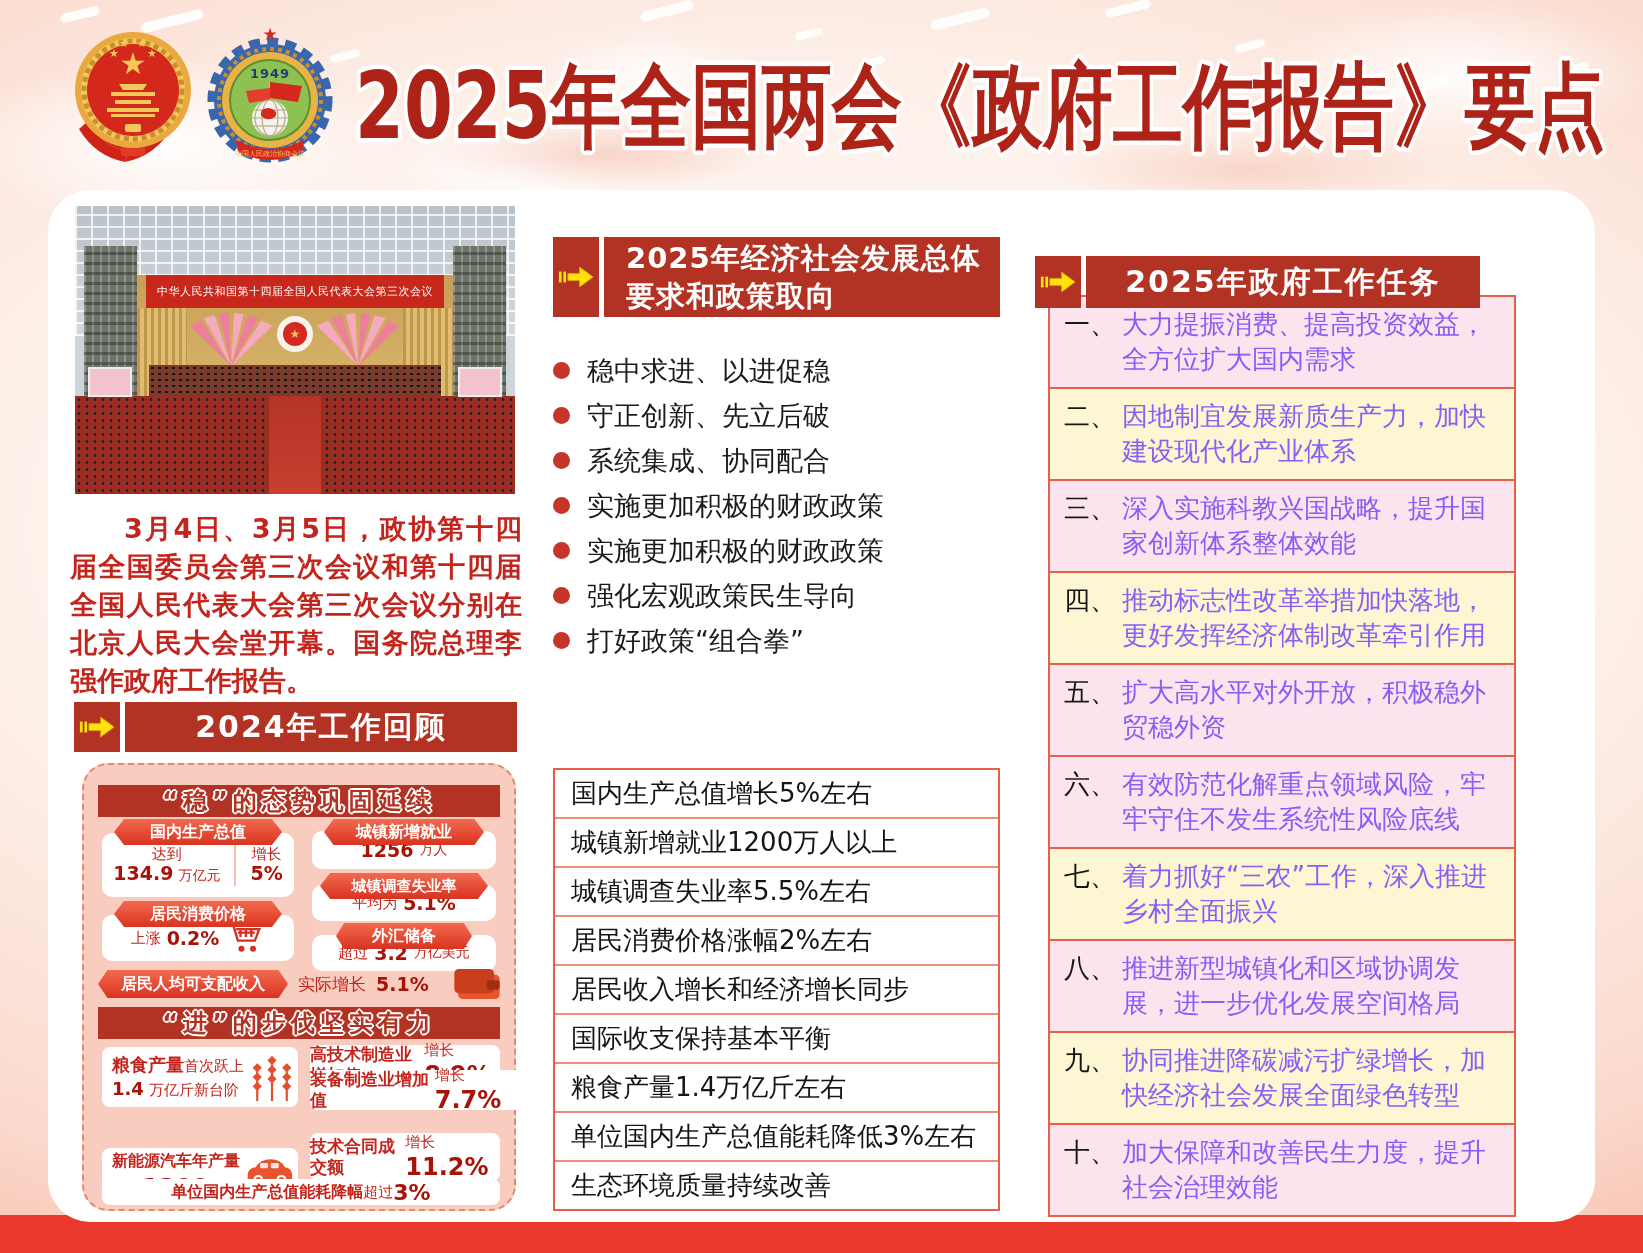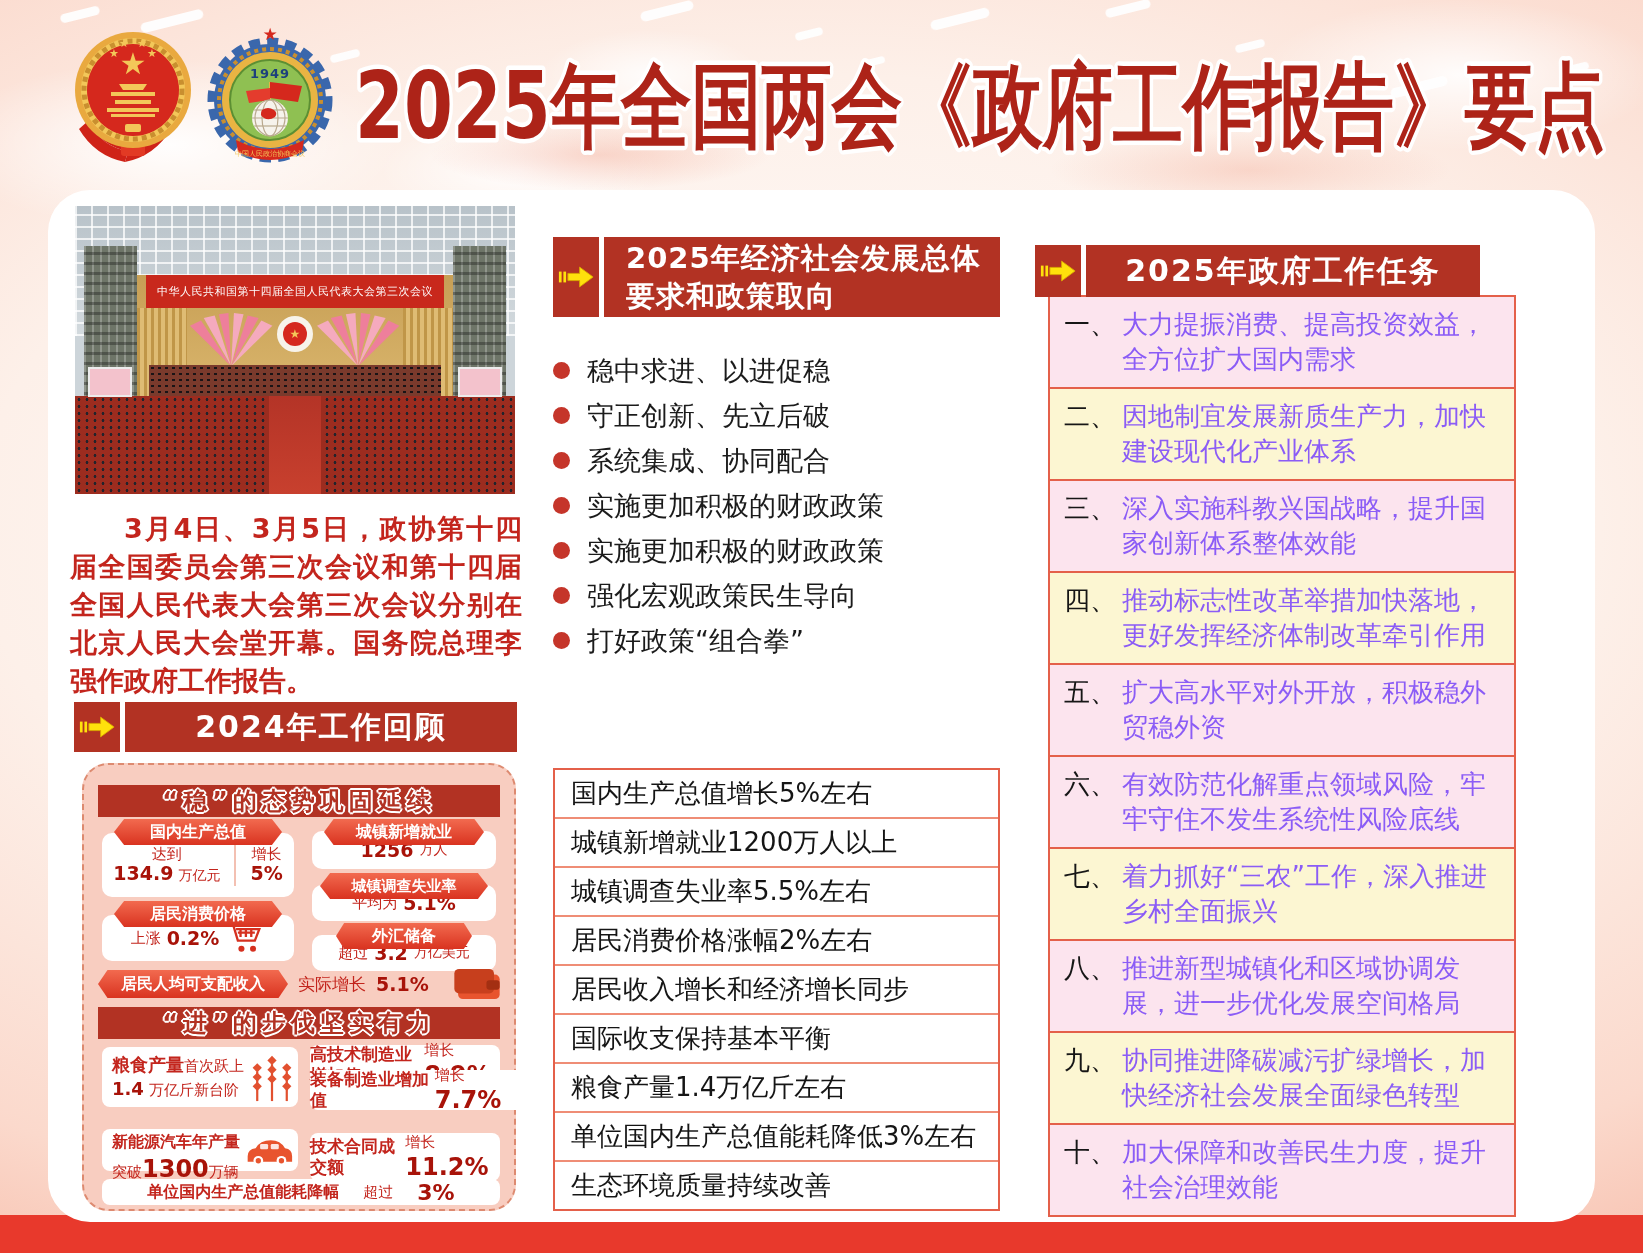--- a/index.html
+++ b/index.html
@@ -317,40 +317,40 @@
     <div class="pcard pc-c" style="left:226px;top:280px;width:190px;height:40px;">
       <b class="plabel" style="font-size:17px">高技术制造业增加值</b>
       <div><span class="vp2">增长</span> <b class="vn2" style="font-size:24px">8.9%</b></div>
     </div>
 
     <div class="pcard pc-c" style="left:226px;top:305px;width:218px;height:40px;">
       <b class="plabel" style="font-size:17px">装备制造业增加值</b>
       <div><span class="vp2">增长</span> <b class="vn2" style="font-size:24px">7.7%</b></div>
     </div>
 
-    <div class="pcard pc-l" style="left:18px;top:364px;width:196px;height:42px;padding:2px 10px;">
+    <div class="pcard pc-l" style="left:18px;top:383px;width:196px;height:42px;padding:2px 10px;">
       <div><b class="plabel" style="font-size:16px">新能源汽车年产量</b></div>
       <div><span class="vp2">突破</span><b class="vn2" style="font-size:24px">1300</b><span class="vp2">万辆</span></div>
       <svg class="pic" style="right:4px;top:6px" width="50" height="32" viewBox="0 0 56 36">
         <path fill="#e8542e" d="M4 24q0-8 9-9 5-9 17-9 11 0 16 9 8 1 8 9v6H4z"></path>
         <circle cx="16" cy="29" r="5.5" fill="#fff"></circle>
           <circle cx="16" cy="29" r="3" fill="#e8542e"></circle>
         <circle cx="42" cy="29" r="5.5" fill="#fff"></circle>
           <circle cx="42" cy="29" r="3" fill="#e8542e"></circle>
         <rect x="18" y="10" width="9" height="6" rx="1.5" fill="#fff" opacity=".85"></rect>
           <rect x="30" y="10" width="9" height="6" rx="1.5" fill="#fff" opacity=".85"></rect>
       </svg>
     </div>
 
     <div class="pcard pc-c" style="left:226px;top:368px;width:190px;height:48px;">
       <b class="plabel" style="font-size:17px">技术合同成交额</b>
       <div><span class="vp2">增长</span> <b class="vn2" style="font-size:24px">11.2%</b></div>
     </div>
 
-    <div class="pcard" style="left:18px;top:414px;width:398px;height:26px;display:flex;align-items:center;justify-content:center;gap:24px;">
+    <div class="pcard" style="left:18px;top:414px;width:398px;height:26px;display:flex;align-items:center;justify-content:center;gap:0;">
       <b class="plabel" style="font-size:16px">单位国内生产总值能耗降幅</b>
       <span class="vp2">超过</span>
       <b class="vn2" style="font-size:22px">3%</b>
     </div>
   </div>
 
   <div class="sec-head" style="left:505px;top:47px;width:447px;height:80px;">
     <div class="abox">
       <svg width="36" height="30" viewBox="0 0 40 30">
         <rect x="1" y="9" width="3" height="12" fill="#ffe10c"></rect>
@@ -401,21 +401,21 @@
     <div class="trow">城镇新增就业1200万人以上</div>
     <div class="trow">城镇调查失业率5.5%左右</div>
     <div class="trow">居民消费价格涨幅2%左右</div>
     <div class="trow">居民收入增长和经济增长同步</div>
     <div class="trow">国际收支保持基本平衡</div>
     <div class="trow">粮食产量1.4万亿斤左右</div>
     <div class="trow">单位国内生产总值能耗降低3%左右</div>
     <div class="trow">生态环境质量持续改善</div>
   </div>
 
-  <div class="sec-head" style="left:987px;top:55px;width:445px;height:52px;">
+  <div class="sec-head" style="left:987px;top:66px;width:445px;height:52px;">
     <div class="abox">
       <svg width="36" height="30" viewBox="0 0 40 30">
         <rect x="1" y="9" width="3" height="12" fill="#ffe10c"></rect>
           <rect x="6" y="9" width="3" height="12" fill="#ffe10c"></rect>
         <polygon points="11,11 24,11 24,4 39,15 24,26 24,19 11,19" fill="#ffe10c" stroke="#d9a800" stroke-width="1"></polygon>
       </svg>
     </div>
     <div class="hbanner">2025年政府工作任务</div>
   </div>
 

